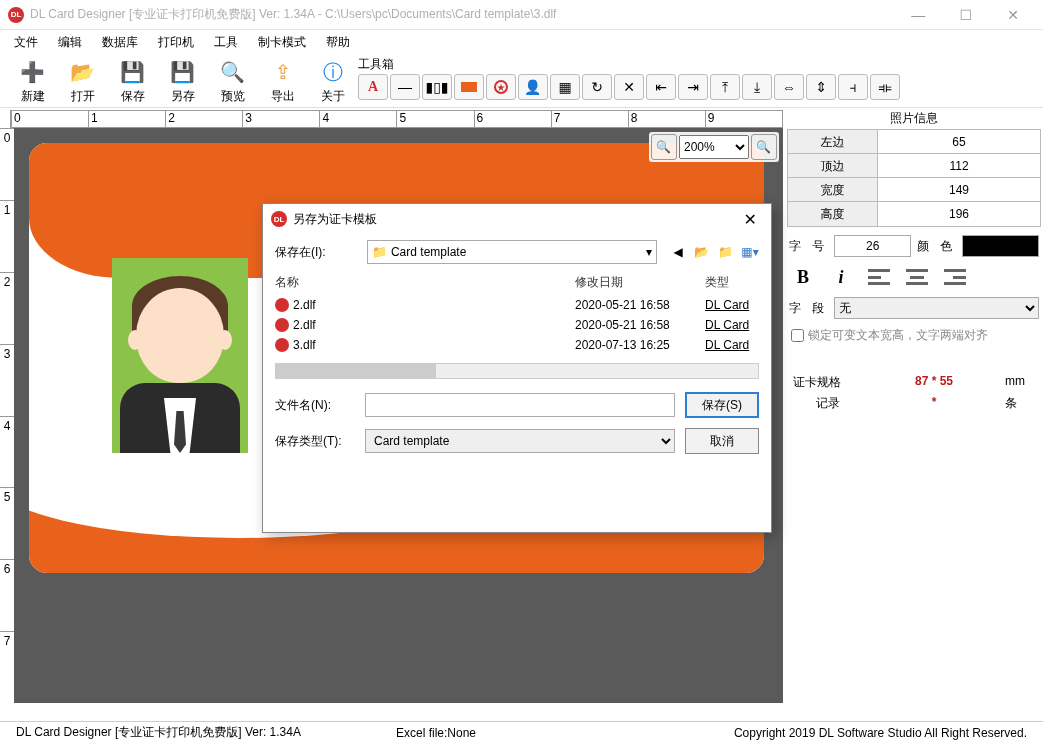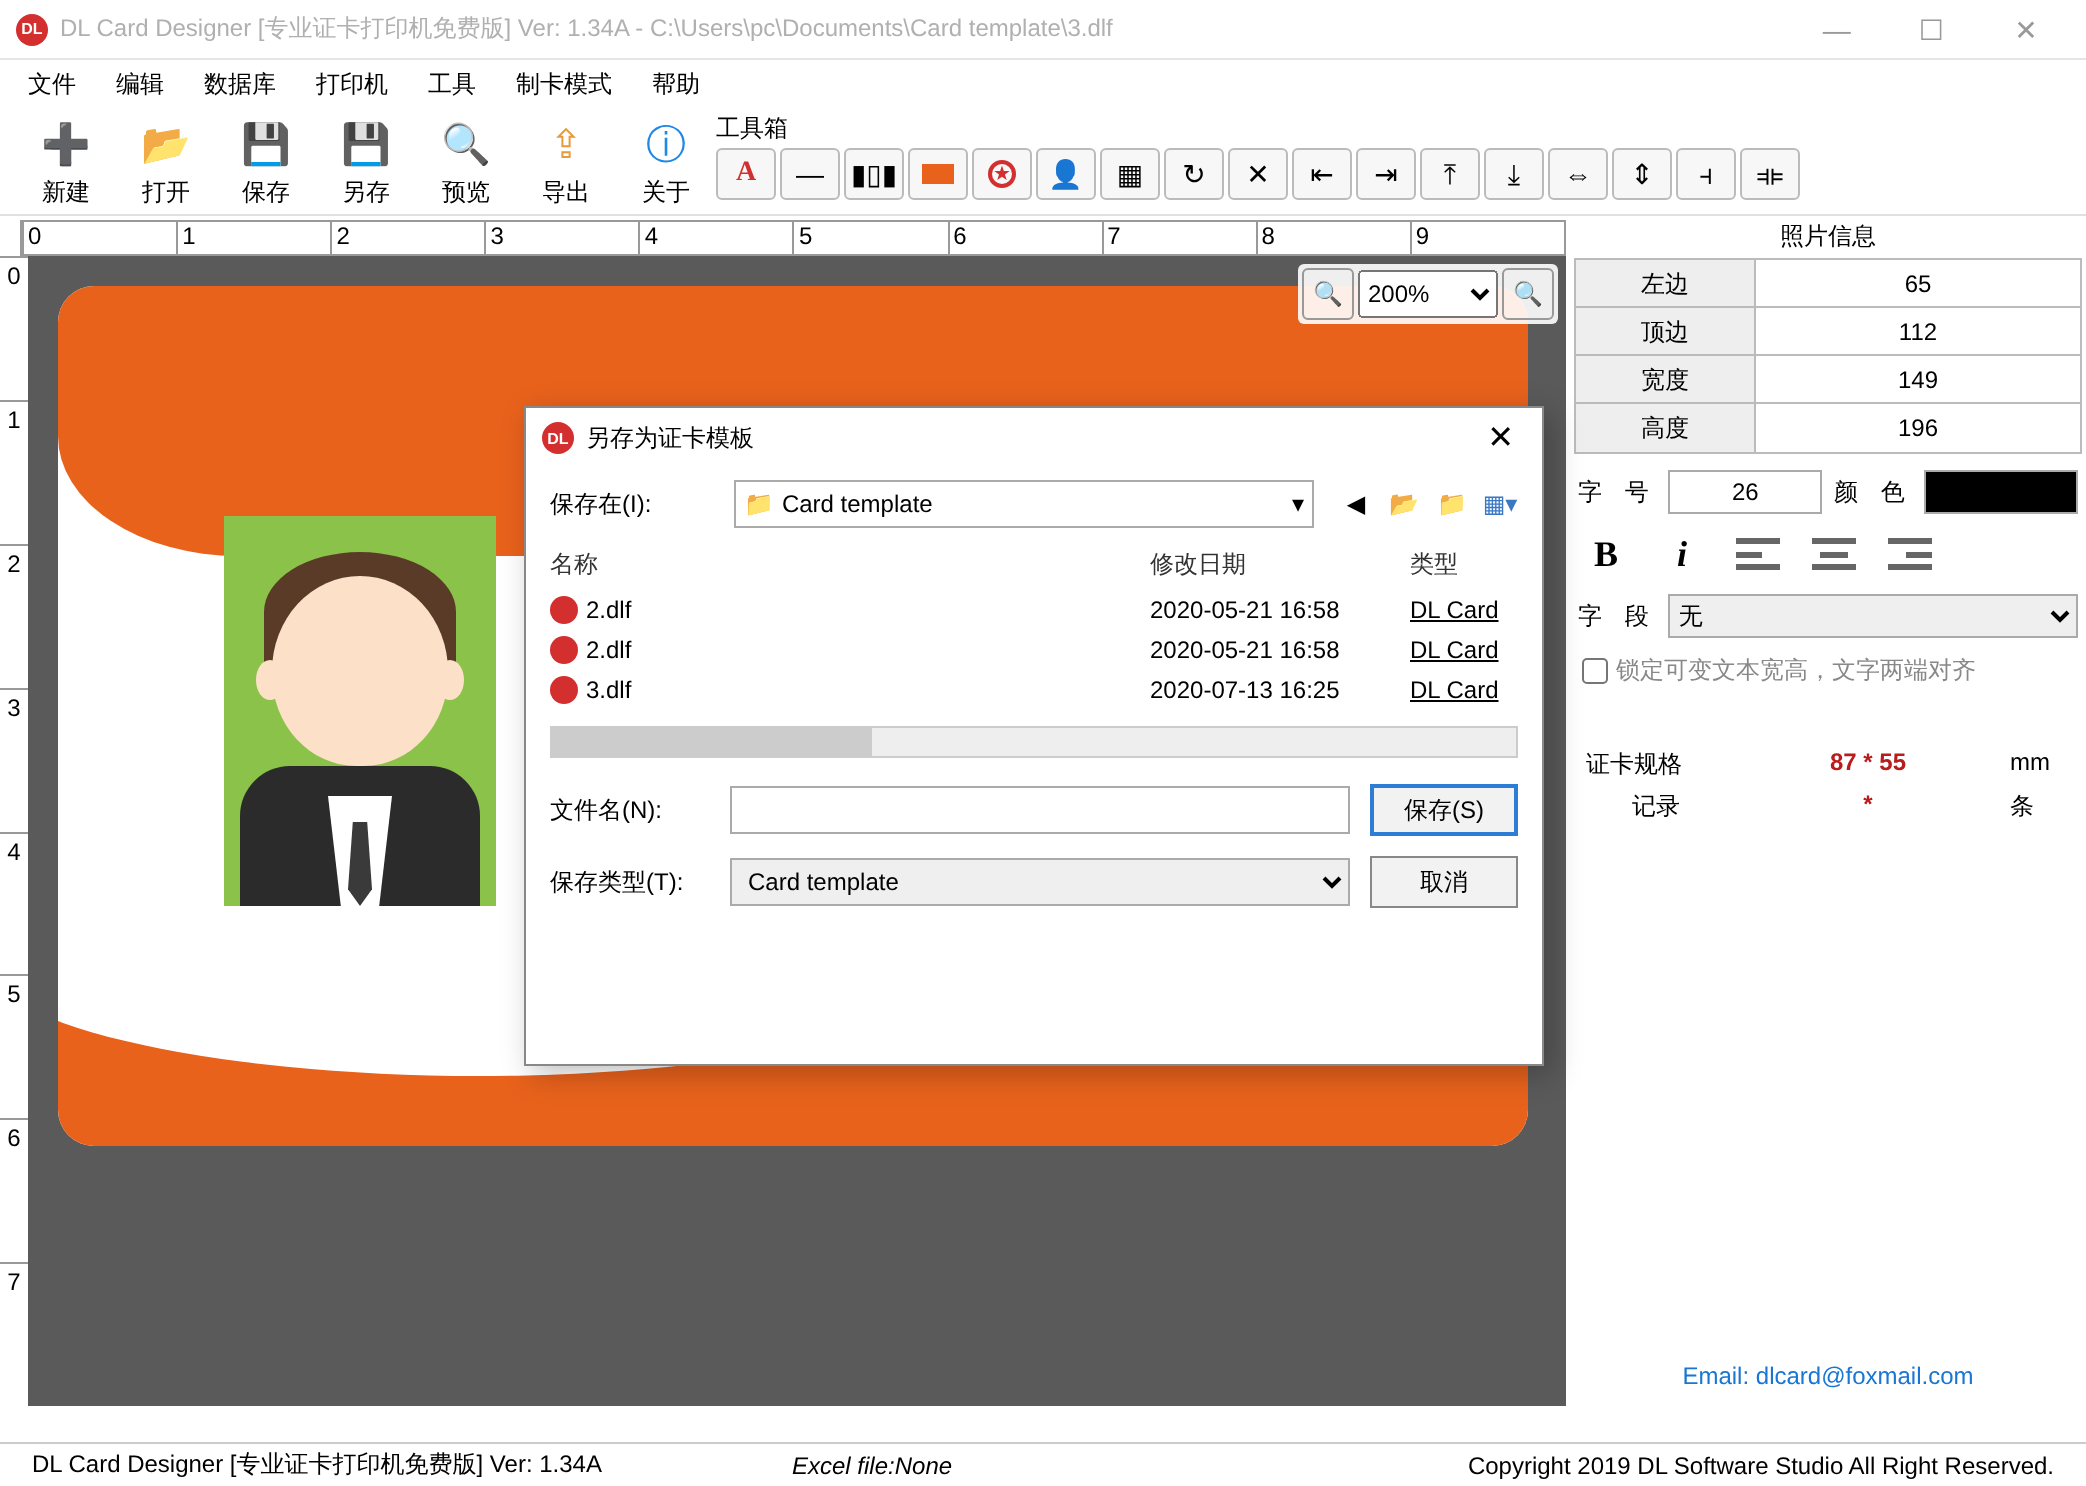--- a/index.html
+++ b/index.html
@@ -67,21 +67,21 @@
 .spec-row .sl{width:70px;}
 .spec-row .sv{flex:1;text-align:center;color:#b91c1c;font-weight:bold;}
 .spec-row .su{width:30px;}
 .contact{position:absolute;bottom:8px;left:0;right:0;text-align:center;}
 .contact .l1{color:#d32f2f;font-weight:bold;margin-bottom:4px;}
 .contact .l2{color:#1976d2;}
 
 .statusbar { position:absolute; bottom:0; left:0; right:0; height:22px; border-top:1px solid #ccc; display:flex; align-items:center; font-size:11px; padding:0 6px;}
 .statusbar .cell{padding:0 10px;}
 .statusbar .cell:nth-child(1){width:380px;}
-.statusbar .cell:nth-child(2){flex:1;font-style:italic;}
+.statusbar .cell:nth-child(2){flex:1;}
 .statusbar .cell:nth-child(3){color:#000;}
 
 
 .dialog{position:absolute;left:262px;top:203px;width:510px;height:330px;background:#fff;border:1px solid #888;box-shadow:4px 4px 14px rgba(0,0,0,0.25);}
 .dlg-title{height:30px;display:flex;align-items:center;padding:0 8px;}
 .dlg-title .ico{width:16px;height:16px;background:#d32f2f;border-radius:50%;color:#fff;display:flex;align-items:center;justify-content:center;font-size:8px;margin-right:6px;font-weight:bold;}
 .dlg-title .spacer{flex:1;}
 .dlg-title .x{font-size:16px;padding:0 6px;}
 .dlg-row{display:flex;align-items:center;padding:6px 12px;gap:12px;}
 .dlg-row label{width:80px;}
@@ -294,21 +294,20 @@
         <div class="sv">87 * 55</div>
         <div class="su">mm</div>
       </div>
     <div class="spec-row">
         <div class="sl" style="text-align:center;">记录</div>
         <div class="sv">*</div>
         <div class="su">条</div>
       </div>
   </div>
   <div class="contact">
-    <div class="l2">Email: dlcard@foxmail.com</div>
   </div>
 </div>
 
 <div class="statusbar">
   <div class="cell">DL Card Designer [专业证卡打印机免费版] Ver: 1.34A</div>
   <div class="cell">Excel file:None</div>
   <div class="cell">Copyright 2019 DL Software Studio All Right Reserved.</div>
 </div>
 
 <div class="dialog">

